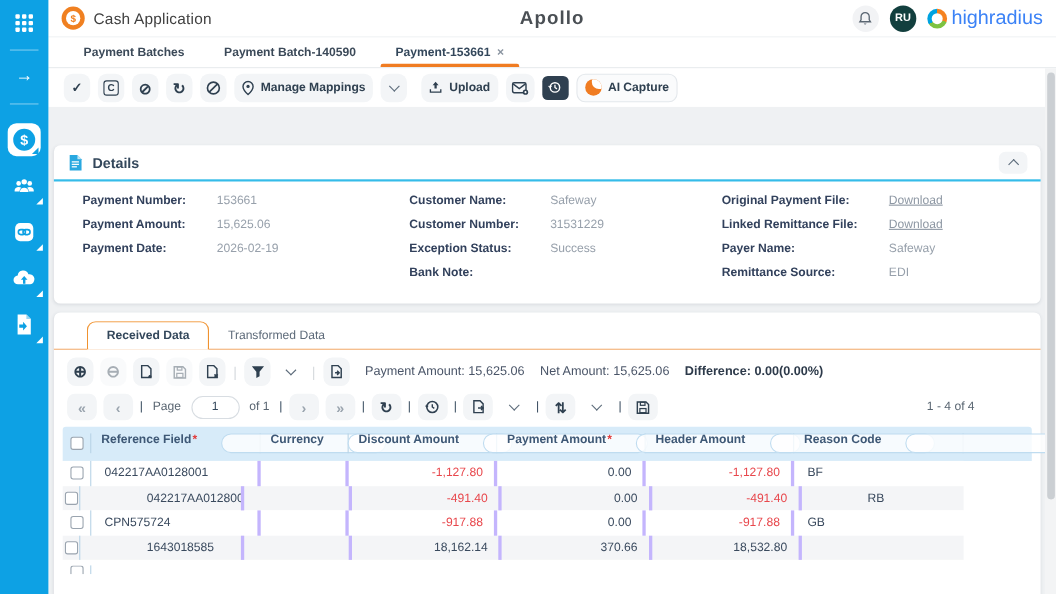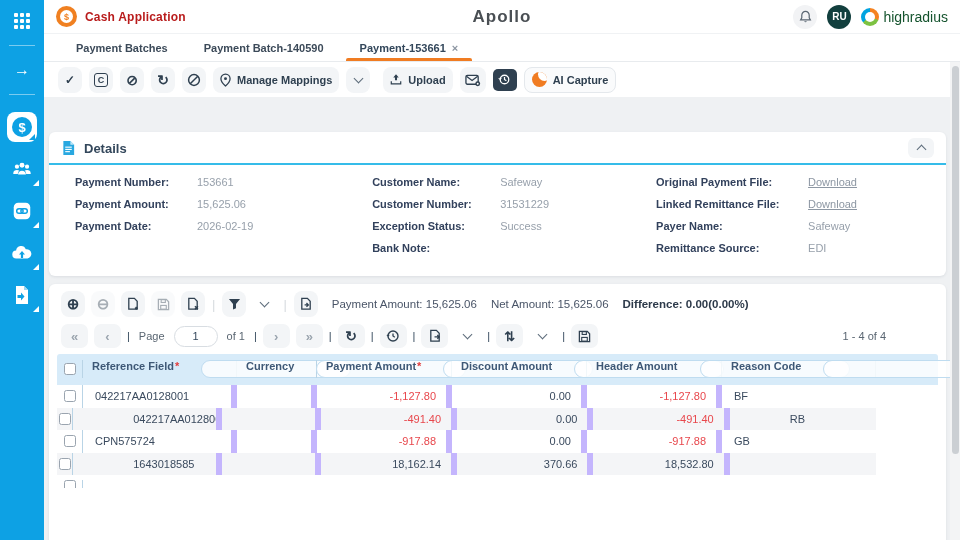--- a/index.html
+++ b/index.html
@@ -19,30 +19,30 @@
     display:flex; align-items:center; justify-content:center; font-weight:700; font-size:13px; }
   .fold::after { content:""; position:absolute; right:-2px; bottom:-2px; width:0; height:0;
     border-left:6px solid transparent; border-bottom:6px solid #fff; }
   .sb-active.fold::after { border-bottom-color:#0DA1E4; right:2px; bottom:2px; }
 
   
   .appheader { position:absolute; left:44px; top:0; right:0; height:34px; background:#fff;
     display:flex; align-items:center; padding:0 12px; border-bottom:1px solid #f0f2f4; z-index:20; }
   .app-badge { width:21px; height:21px; border-radius:50%; background:#F08021; display:flex; align-items:center; justify-content:center; margin-right:8px; }
   .app-badge .inner { width:13px; height:13px; border-radius:50%; background:#fff; color:#F08021; font-weight:700; font-size:9px; display:flex; align-items:center; justify-content:center; }
-  .app-title { font-size:12px; font-weight:700; color:#b91c1c; letter-spacing:.2px; }
+  .app-title { font-size:14px; font-weight:400; color:#404040; letter-spacing:.2px; }
   .center-logo { position:absolute; left:0; right:0; text-align:center; font-size:17px; font-weight:700; color:#4A4F54; letter-spacing:1px; pointer-events:none; }
   .hdr-right { margin-left:auto; display:flex; align-items:center; gap:10px; z-index:2; }
   .bell-chip { width:24px; height:24px; border-radius:50%; background:#F2F3F5; display:flex; align-items:center; justify-content:center; cursor:pointer; }
   .avatar { width:24px; height:24px; border-radius:50%; background:#123F3E; color:#fff; font-size:10px; font-weight:700; display:flex; align-items:center; justify-content:center; cursor:pointer; }
   .brand { display:flex; align-items:center; gap:4px; cursor:pointer; }
   .brand-circle { width:18px; height:18px; border-radius:50%; position:relative;
     background:conic-gradient(#F58220 0 110deg, #7DC242 110deg 235deg, #00A3E0 235deg 360deg); }
   .brand-circle::after { content:""; position:absolute; left:4px; top:4px; width:10px; height:10px; border-radius:50%; background:#fff; }
-  .brand-text { font-size:14px; font-weight:500; color:#14532d; }
+  .brand-text { font-size:18px; font-weight:500; color:#3b82f6; }
 
   
   .tabbar { position:absolute; left:44px; top:34px; right:0; height:28px; background:#fff;
     display:flex; align-items:stretch; padding-left:14px; border-bottom:1px solid #E8EBEE; z-index:19; }
   .ntab { display:flex; align-items:center; gap:6px; padding:0 18px; font-weight:700; font-size:11px; color:#3C4A59; cursor:pointer; position:relative;text-align:center; }
   .ntab.active { color:#33475B; }
   .ntab.active::after { content:""; position:absolute; left:4px; right:4px; bottom:0; height:3px; background:#F07C22; border-radius:2px 2px 0 0; }
   .ntab .close { color:#8B95A1; font-size:11px; font-weight:700; cursor:pointer; }
 
   
@@ -105,21 +105,21 @@
   .req { color:#E23B3B; margin-left:1px; }
   .hfilter { height:18px; margin:0 8px; border:1px solid #BFDCF0; border-radius:9px; background:rgba(255,255,255,.8); outline:none; padding:0 8px; font-size:10px; }
   .c-cb { width:26px; border-right:1px solid #B9D4E6 !important; align-items:center; justify-content:center; display:flex; }
   .c-ref { width:154px; } .c-cur { width:80px; } .c-num { width:135px; } .c-rsn { width:154px; }
   .c-fill { flex:1; border-right:none !important; }
   .num .hlabel { text-align:right; }
   .cb { width:12px; height:12px; border:1.4px solid #9AA4AF; border-radius:2.5px; background:#fff; display:inline-block; cursor:pointer; }
 
   .trow { display:flex; align-items:center; height:22.5px; width:819px; background:#fff; }
   .trow.alt { background:#F4F5F7;gap:48px; }
-  .cell { height:100%; line-height:22.5px; border-right:6px solid #c4b5fd; color:#3A4A5E; overflow:hidden; white-space:nowrap; }
+  .cell { height:100%; line-height:22.5px; border-right:3px solid #c4b5fd; color:#3A4A5E; overflow:hidden; white-space:nowrap; }
   .cell.c-cb { display:flex; align-items:center; justify-content:center; border-right:1px solid #E2E6EA; }
   .cell.c-ref, .cell.c-rsn { padding-left:12px; }
   .cell.num { text-align:right; padding-right:10px; }
   .cell.c-rsn { border-right:none; }
   .neg { color:#E8474C; }
   .partialrow { display:flex; align-items:flex-start; height:13px; overflow:hidden; width:819px; background:#fff; padding-top:5px; }
 
   
   .pscroll { position:absolute; right:0; top:62px; bottom:0; width:10px; background:#F3F4F5; z-index:40; }
   .pscroll .thumb { position:absolute; top:4px; left:1.5px; width:7px; height:388px; border-radius:4px; background:#CBCFD3; }
@@ -340,20 +340,24 @@
           </div>
         <div class="dfield">
             <span class="lbl">Remittance Source:</span>
             <span class="val">EDI</span>
           </div>
       </div>
     </div>
   </div>
 
   <div class="card card2">
+    <div class="dtabs">
+      <div class="dtab active">Received Data</div>
+      <div class="dtab inactive">Transformed Data</div>
+    </div>
 
     <div class="gridbar">
       <span class="chip small">
           <span style="font-size:15px;">⊕</span>
         </span>
       <span class="chip small disabled">
           <span style="font-size:15px;">⊖</span>
         </span>
       <span class="chip small">
         <svg width="14" height="14" viewBox="0 0 15 15">
@@ -450,25 +454,25 @@
           </div>
         <div class="hcell c-ref">
           <div class="hlabel"><span>Reference Field</span><span class="req">*</span></div>
           <input class="hfilter" style="">
         </div>
         <div class="hcell c-cur">
           <div class="hlabel"><span>Currency</span></div>
           <input class="hfilter" style="">
         </div>
         <div class="hcell c-num num">
-          <div class="hlabel"><span>Payment Amount</span><span class="req">*</span></div>
+          <div class="hlabel"><span>Discount Amount</span></div>
           <input class="hfilter" style="">
         </div>
         <div class="hcell c-num num">
-          <div class="hlabel"><span>Discount Amount</span></div>
+          <div class="hlabel"><span>Payment Amount</span><span class="req">*</span></div>
           <input class="hfilter" style="">
         </div>
         <div class="hcell c-num num">
           <div class="hlabel"><span>Header Amount</span></div>
           <input class="hfilter" style="">
         </div>
         <div class="hcell c-rsn">
           <div class="hlabel"><span>Reason Code</span></div>
           <input class="hfilter" style="">
         </div>

